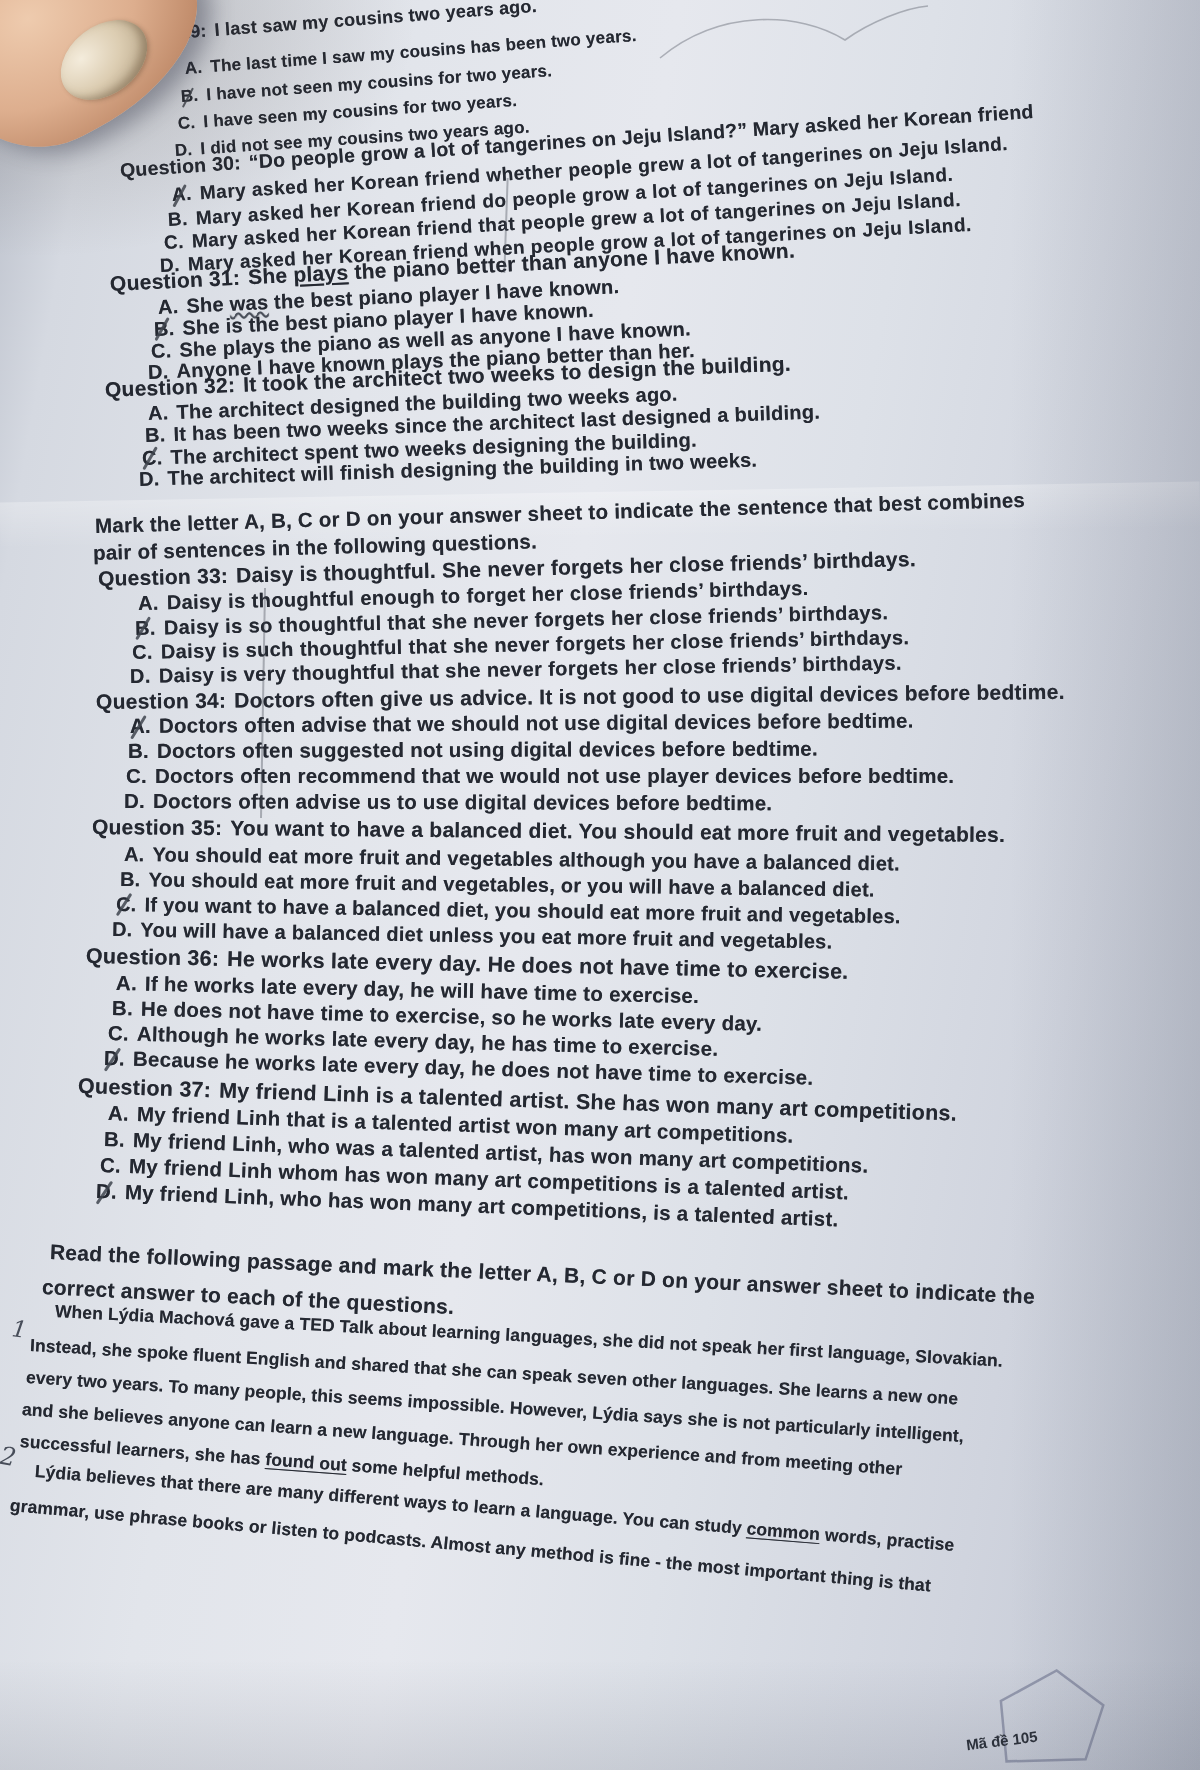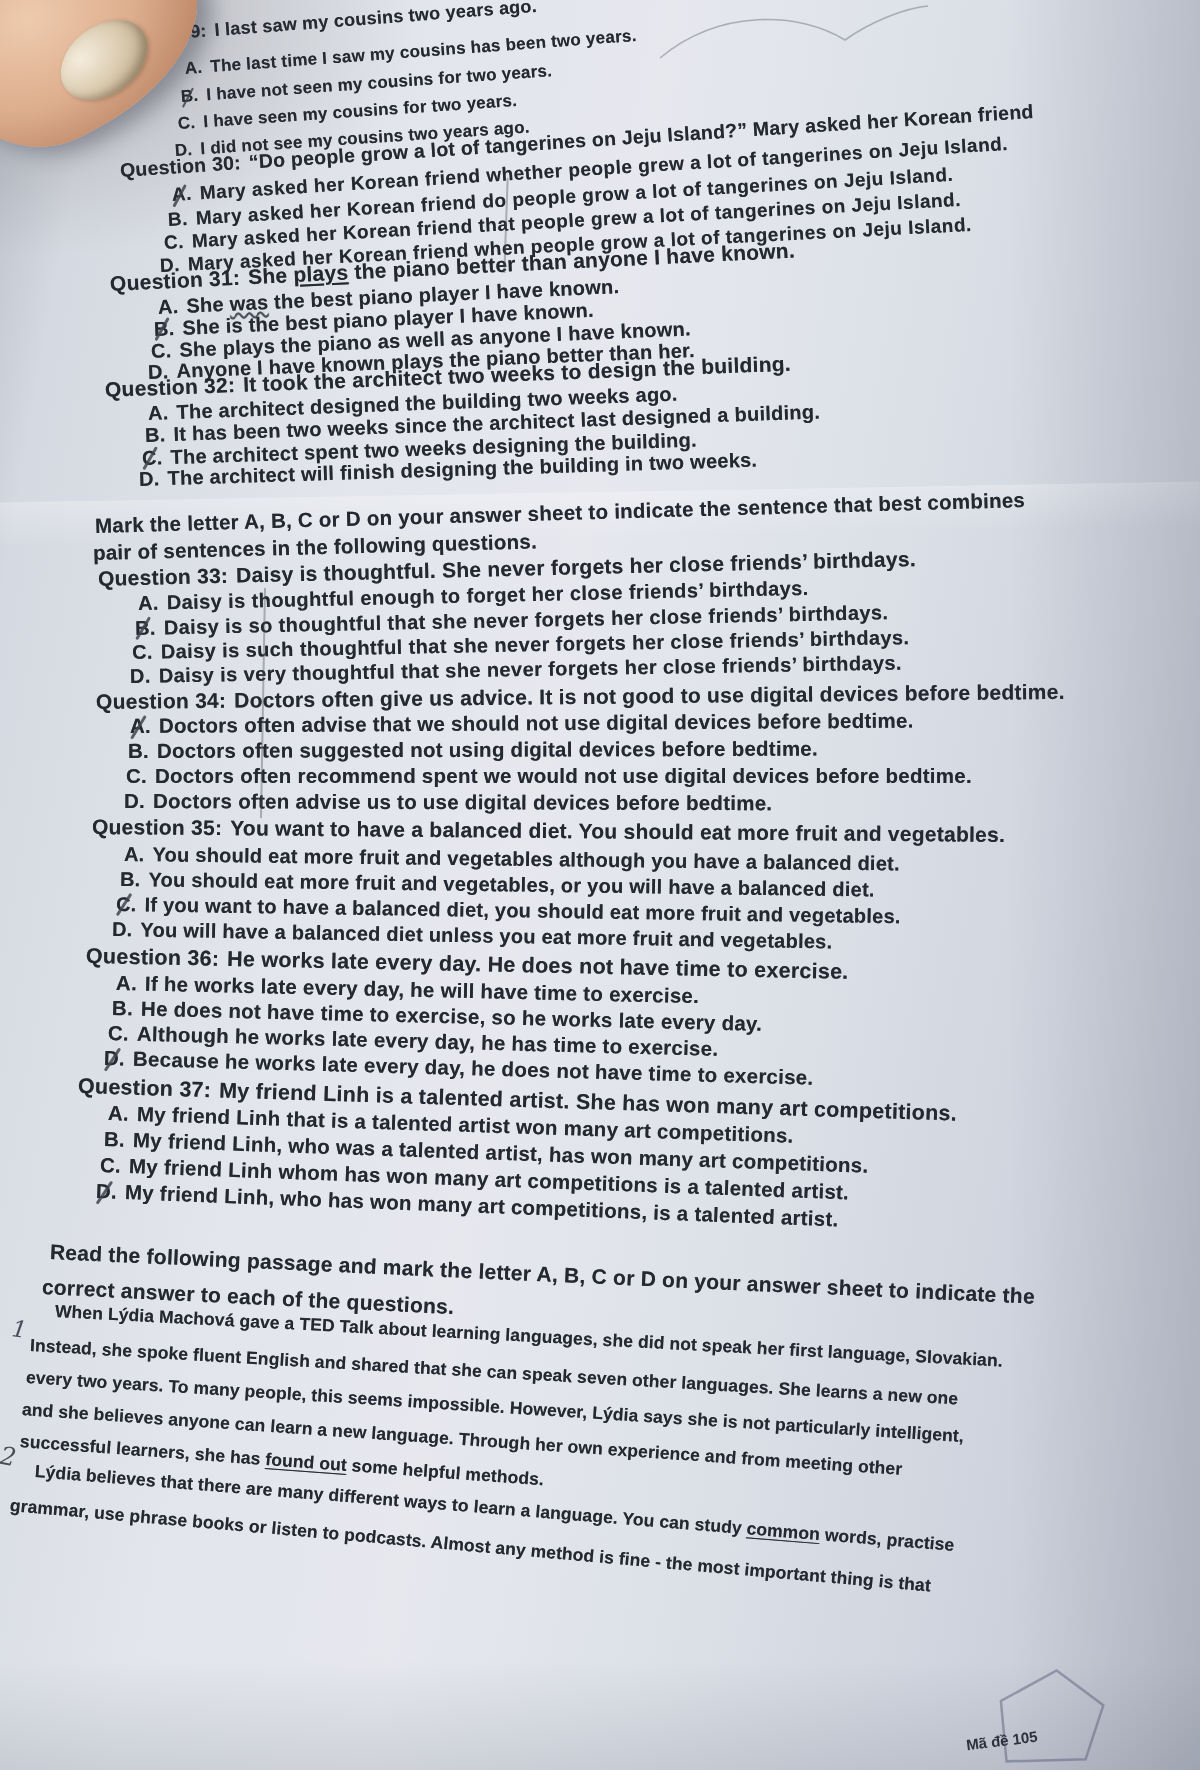--- a/index.html
+++ b/index.html
@@ -97,21 +97,21 @@
 
   <div class="line head" style="left:98px;top:567px;font-size:21px;transform:rotate(-1.4deg)"><b class="qn">Question 33:</b><b>Daisy is thoughtful. She never forgets her close friends’ birthdays.</b></div>
   <div class="line opt" style="left:138px;top:592px;font-size:20px;letter-spacing:.4px;transform:rotate(-1.3deg)"><b class="L">A.</b><span class="T">Daisy is thoughtful enough to forget her close friends’ birthdays.</span></div>
   <div class="line opt" style="left:135px;top:617px;font-size:20px;letter-spacing:.4px;transform:rotate(-1.2deg)"><span class="slash"></span><b class="L">B.</b><span class="T">Daisy is so thoughtful that she never forgets her close friends’ birthdays.</span></div>
   <div class="line opt" style="left:132px;top:641px;font-size:20px;letter-spacing:.4px;transform:rotate(-1.1deg)"><b class="L">C.</b><span class="T">Daisy is such thoughtful that she never forgets her close friends’ birthdays.</span></div>
   <div class="line opt" style="left:130px;top:665px;font-size:20px;letter-spacing:.4px;transform:rotate(-1deg)"><b class="L">D.</b><span class="T">Daisy is very thoughtful that she never forgets her close friends’ birthdays.</span></div>
 
   <div class="line head" style="left:96px;top:690px;font-size:21px;transform:rotate(-.6deg)"><b class="qn">Question 34:</b><b>Doctors often give us advice. It is not good to use digital devices before bedtime.</b></div>
   <div class="line opt" style="left:130px;top:715px;font-size:20.5px;transform:rotate(-.4deg)"><span class="slash"></span><b class="L">A.</b><span class="T">Doctors often advise that we should not use digital devices before bedtime.</span></div>
   <div class="line opt" style="left:128px;top:740px;font-size:20.5px;transform:rotate(-.2deg)"><b class="L">B.</b><span class="T">Doctors often suggested not using digital devices before bedtime.</span></div>
-  <div class="line opt" style="left:126px;top:765px;font-size:20.5px;transform:rotate(0deg)"><b class="L">C.</b><span class="T">Doctors often recommend spent we would not use digital devices before bedtime.</span></div>
+  <div class="line opt" style="left:126px;top:765px;font-size:20.5px;transform:rotate(0deg)"><b class="L">C.</b><span class="T">Doctors often recommend that we would not use player devices before bedtime.</span></div>
   <div class="line opt" style="left:124px;top:790px;font-size:20.5px;transform:rotate(.2deg)"><b class="L">D.</b><span class="T">Doctors often advise us to use digital devices before bedtime.</span></div>
 
   <div class="line head" style="left:92px;top:815px;font-size:21px;transform:rotate(.5deg)"><b class="qn">Question 35:</b><b>You want to have a balanced diet. You should eat more fruit and vegetables.</b></div>
   <div class="line opt" style="left:124px;top:843px;font-size:20px;transform:rotate(.7deg)"><b class="L">A.</b><span class="T">You should eat more fruit and vegetables although you have a balanced diet.</span></div>
   <div class="line opt" style="left:120px;top:868px;font-size:20px;transform:rotate(.8deg)"><b class="L">B.</b><span class="T">You should eat more fruit and vegetables, or you will have a balanced diet.</span></div>
   <div class="line opt" style="left:116px;top:893px;font-size:20px;transform:rotate(.9deg)"><span class="slash"></span><b class="L">C.</b><span class="T">If you want to have a balanced diet, you should eat more fruit and vegetables.</span></div>
   <div class="line opt" style="left:112px;top:918px;font-size:20px;transform:rotate(1deg)"><b class="L">D.</b><span class="T">You will have a balanced diet unless you eat more fruit and vegetables.</span></div>
 
   <div class="line head" style="left:86px;top:945px;font-size:21.5px;transform:rotate(1.2deg)"><b class="qn">Question 36:</b><b>He works late every day. He does not have time to exercise.</b></div>
   <div class="line opt" style="left:116px;top:972px;font-size:20.5px;transform:rotate(1.3deg)"><b class="L">A.</b><span class="T">If he works late every day, he will have time to exercise.</span></div>

